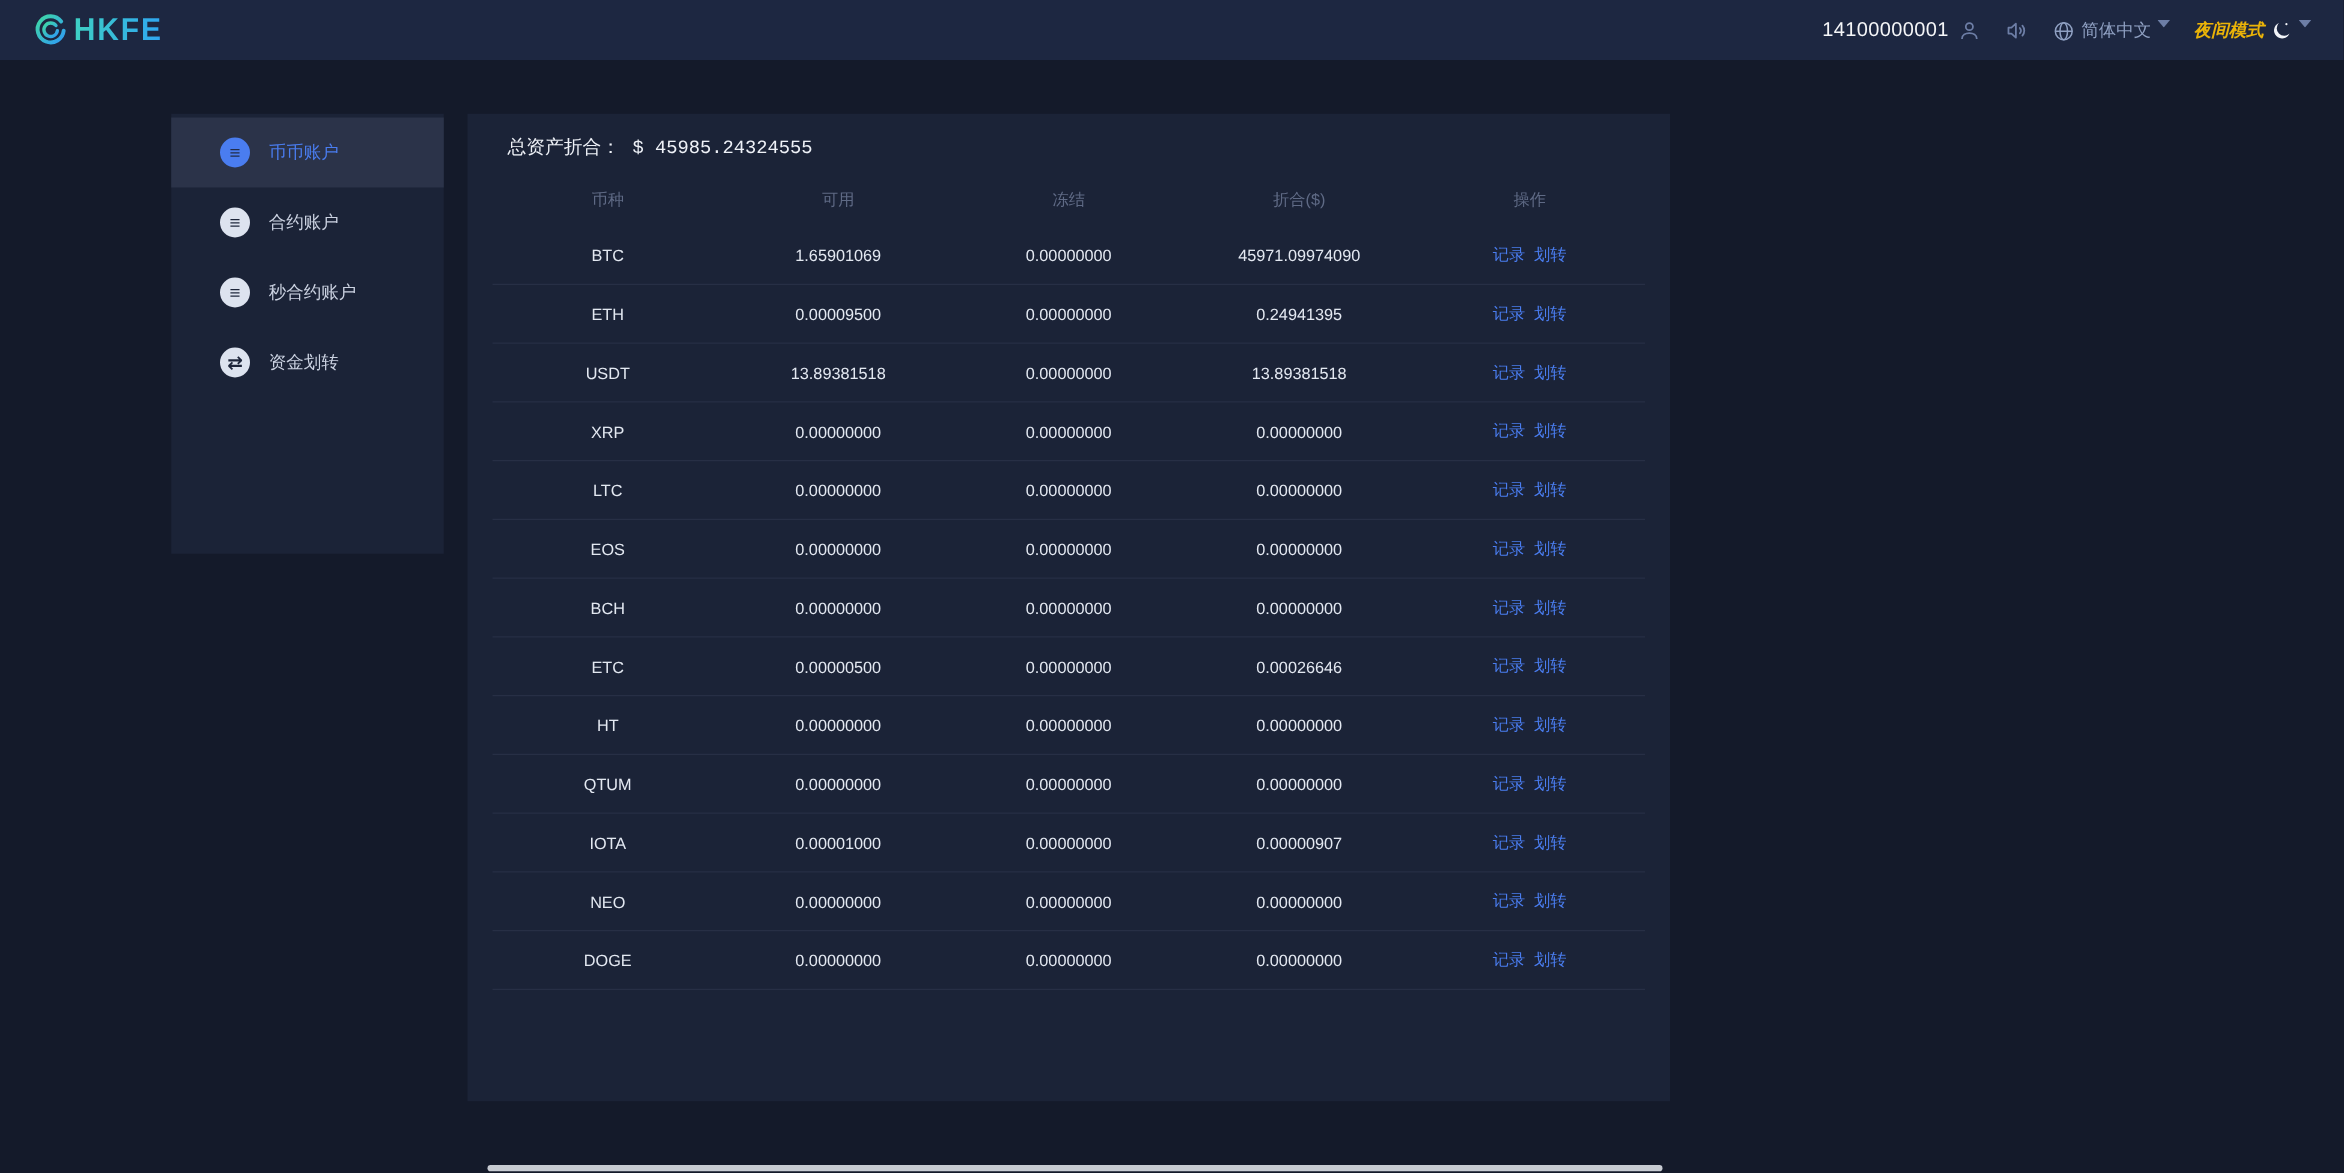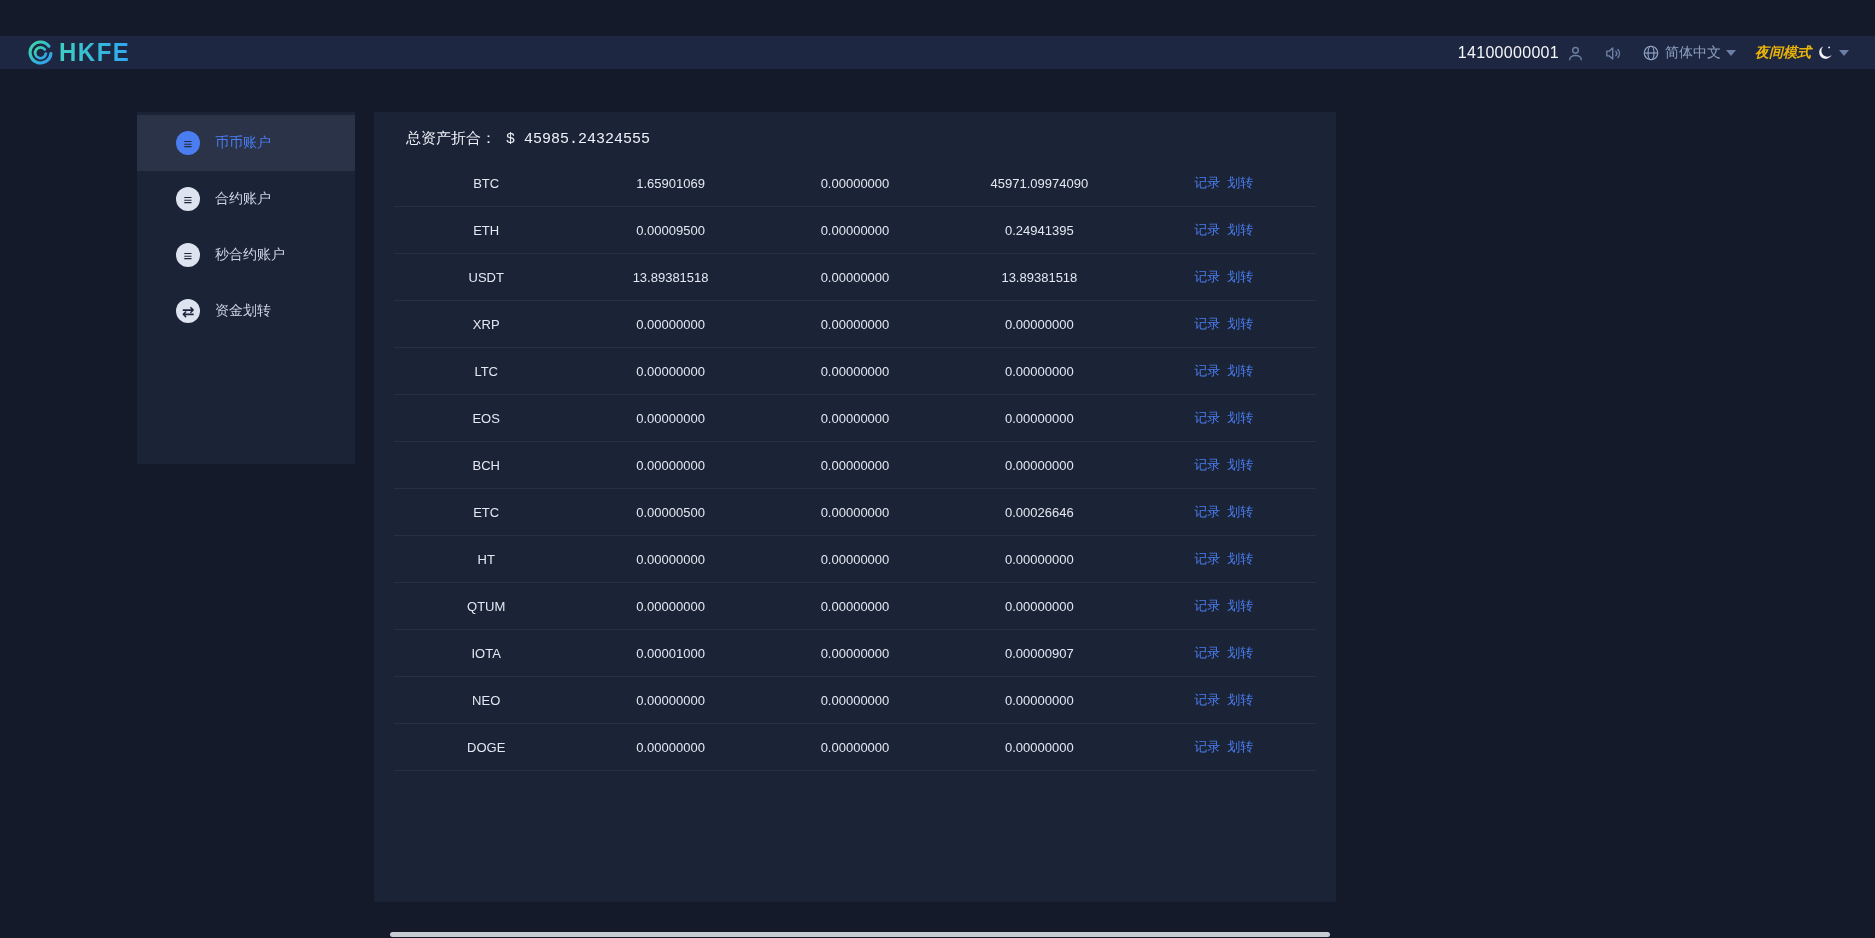--- a/index.html
+++ b/index.html
@@ -12,43 +12,42 @@
   *{box-sizing:border-box;}
   html,body{margin:0;padding:0;}
   body{
     width:1875px;height:938px;position:relative;overflow:hidden;
     background:var(--page-bg);
     font-family:"Liberation Sans","DejaVu Sans",sans-serif;
     color:#dfe4ee;
   }
   
   .navbar{
-    height:33px;background:var(--navbar-bg);
+    height:48px;background:var(--navbar-bg);
     display:flex;align-items:stretch;justify-content:space-between;
     padding:1px 26px 0 27px;
-    margin-top:36px;
   }
   .nav-left{display:flex;align-items:stretch;}
   .logo{display:flex;align-items:center;gap:5px;margin-right:34px;}
   .logo-text{
     font-size:24px;font-weight:800;letter-spacing:1.5px;line-height:1;
     background:linear-gradient(90deg,#3ed0c3,#2fa6f2);
     -webkit-background-clip:text;background-clip:text;color:transparent;
     transform:scaleY(1.05);
   }
   .nav-menu{display:flex;align-items:stretch;gap:27px;}
   .nav-item{
     display:flex;align-items:center;font-size:15px;color:#96a2bf;
     border-bottom:3px solid transparent;padding-top:3px;cursor:pointer;
   }
   .nav-item.active{color:#ffffff;border-bottom-color:#3f7bf5;}
   .nav-right{display:flex;align-items:center;gap:19px;}
   .account{display:flex;align-items:center;gap:7px;}
   .account-id{font-size:16px;color:#f5f6f8;letter-spacing:.3px;text-align:right;}
-  .icon-btn{display:flex;align-items:center;gap:5px;cursor:pointer;}
+  .icon-btn{display:flex;align-items:flex-start;gap:5px;cursor:pointer;}
   .lang-label{font-size:14px;color:#8fa0c2;}
   .theme-label{font-size:14px;color:#eab308;font-weight:600;font-style:italic;}
   svg{display:block;}
   
   .content{width:1199px;margin:16px 0 0 137px;}
   .title-bar{
     height:48px;background:var(--panel-bg);
     display:flex;align-items:center;padding-left:23px;
   }
   .page-title{font-size:17px;color:#eef1f7;letter-spacing:1px;}
@@ -179,20 +178,27 @@
           <span>资金划转</span>
         </div>
       </div>
 
     <div class="main-panel">
       <div class="total-line">
         <span>总资产折合：</span><span class="val">$ 45985.24324555</span>
       </div>
 
       <div class="assets-table">
+        <div class="t-row t-head">
+            <div class="t-cell">币种</div>
+            <div class="t-cell">可用</div>
+            <div class="t-cell">冻结</div>
+            <div class="t-cell">折合($)</div>
+            <div class="t-cell">操作</div>
+          </div>
         <div id="table-body">
             <div class="t-row t-body-row">
               <div class="t-cell">BTC</div>
               <div class="t-cell">1.65901069</div>
               <div class="t-cell">0.00000000</div>
               <div class="t-cell">45971.09974090</div>
               <div class="t-cell"><a class="action-link">记录</a><a class="action-link">划转</a></div>
             </div>
             <div class="t-row t-body-row">
               <div class="t-cell">ETH</div>

